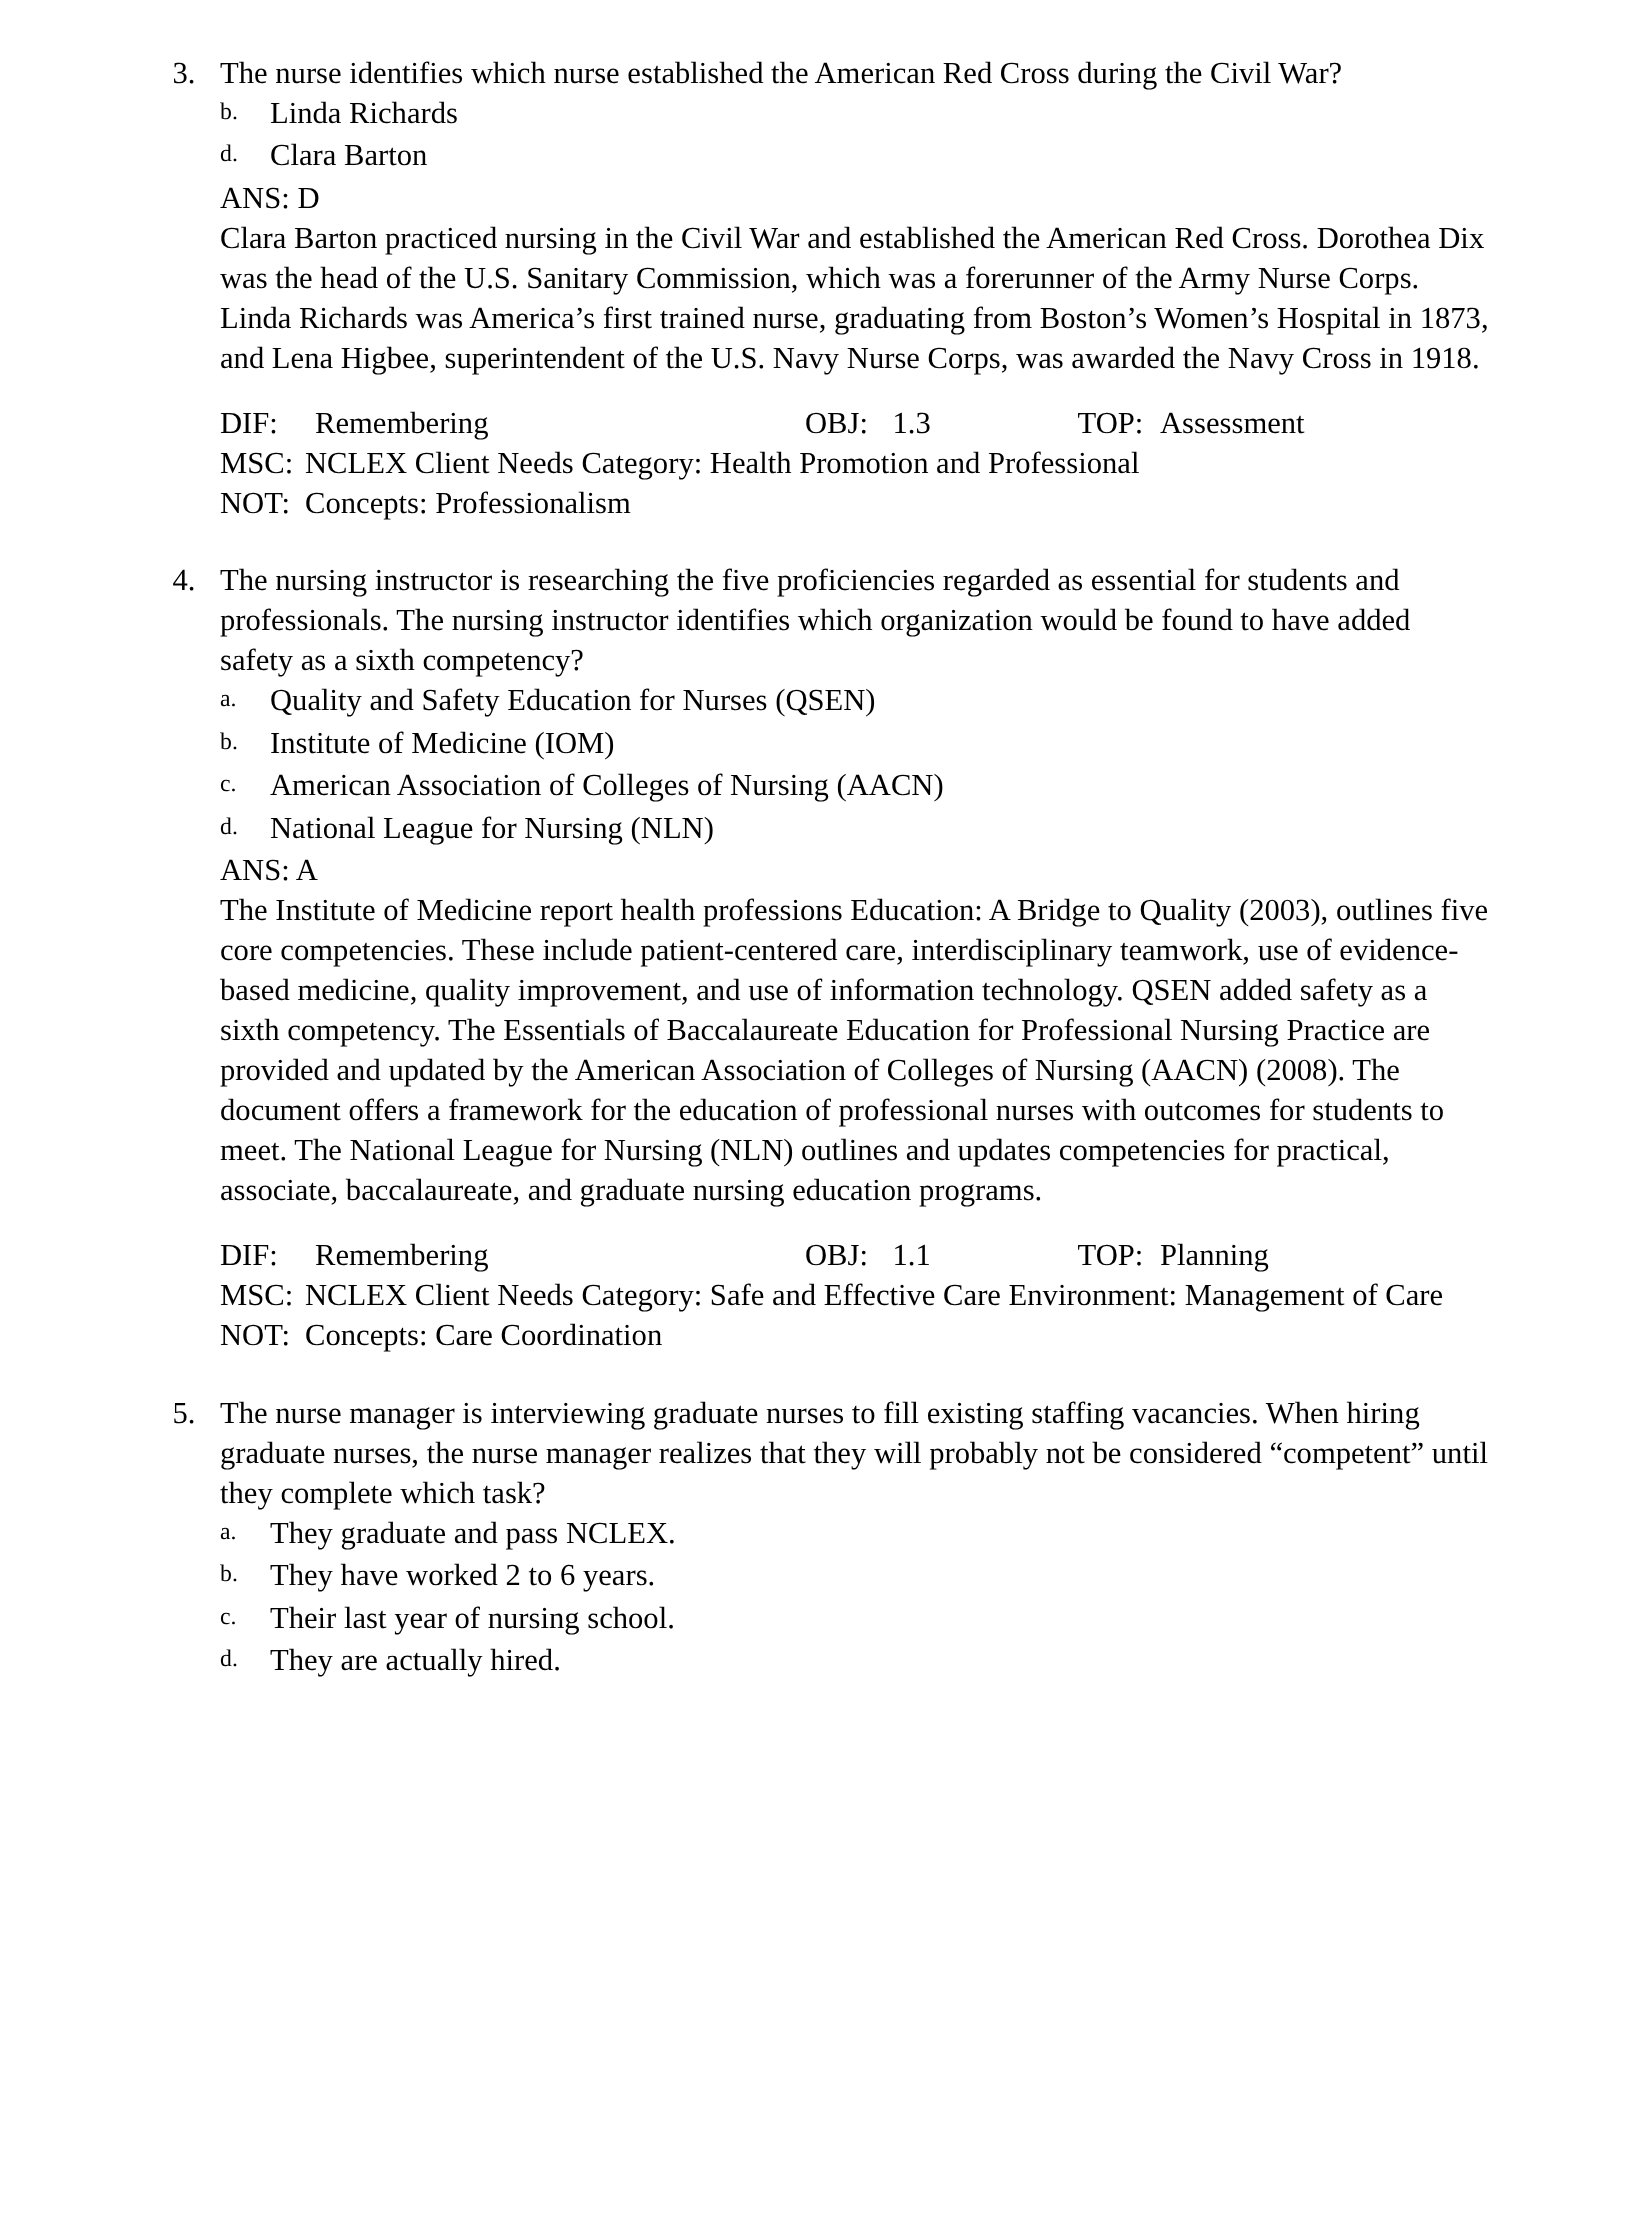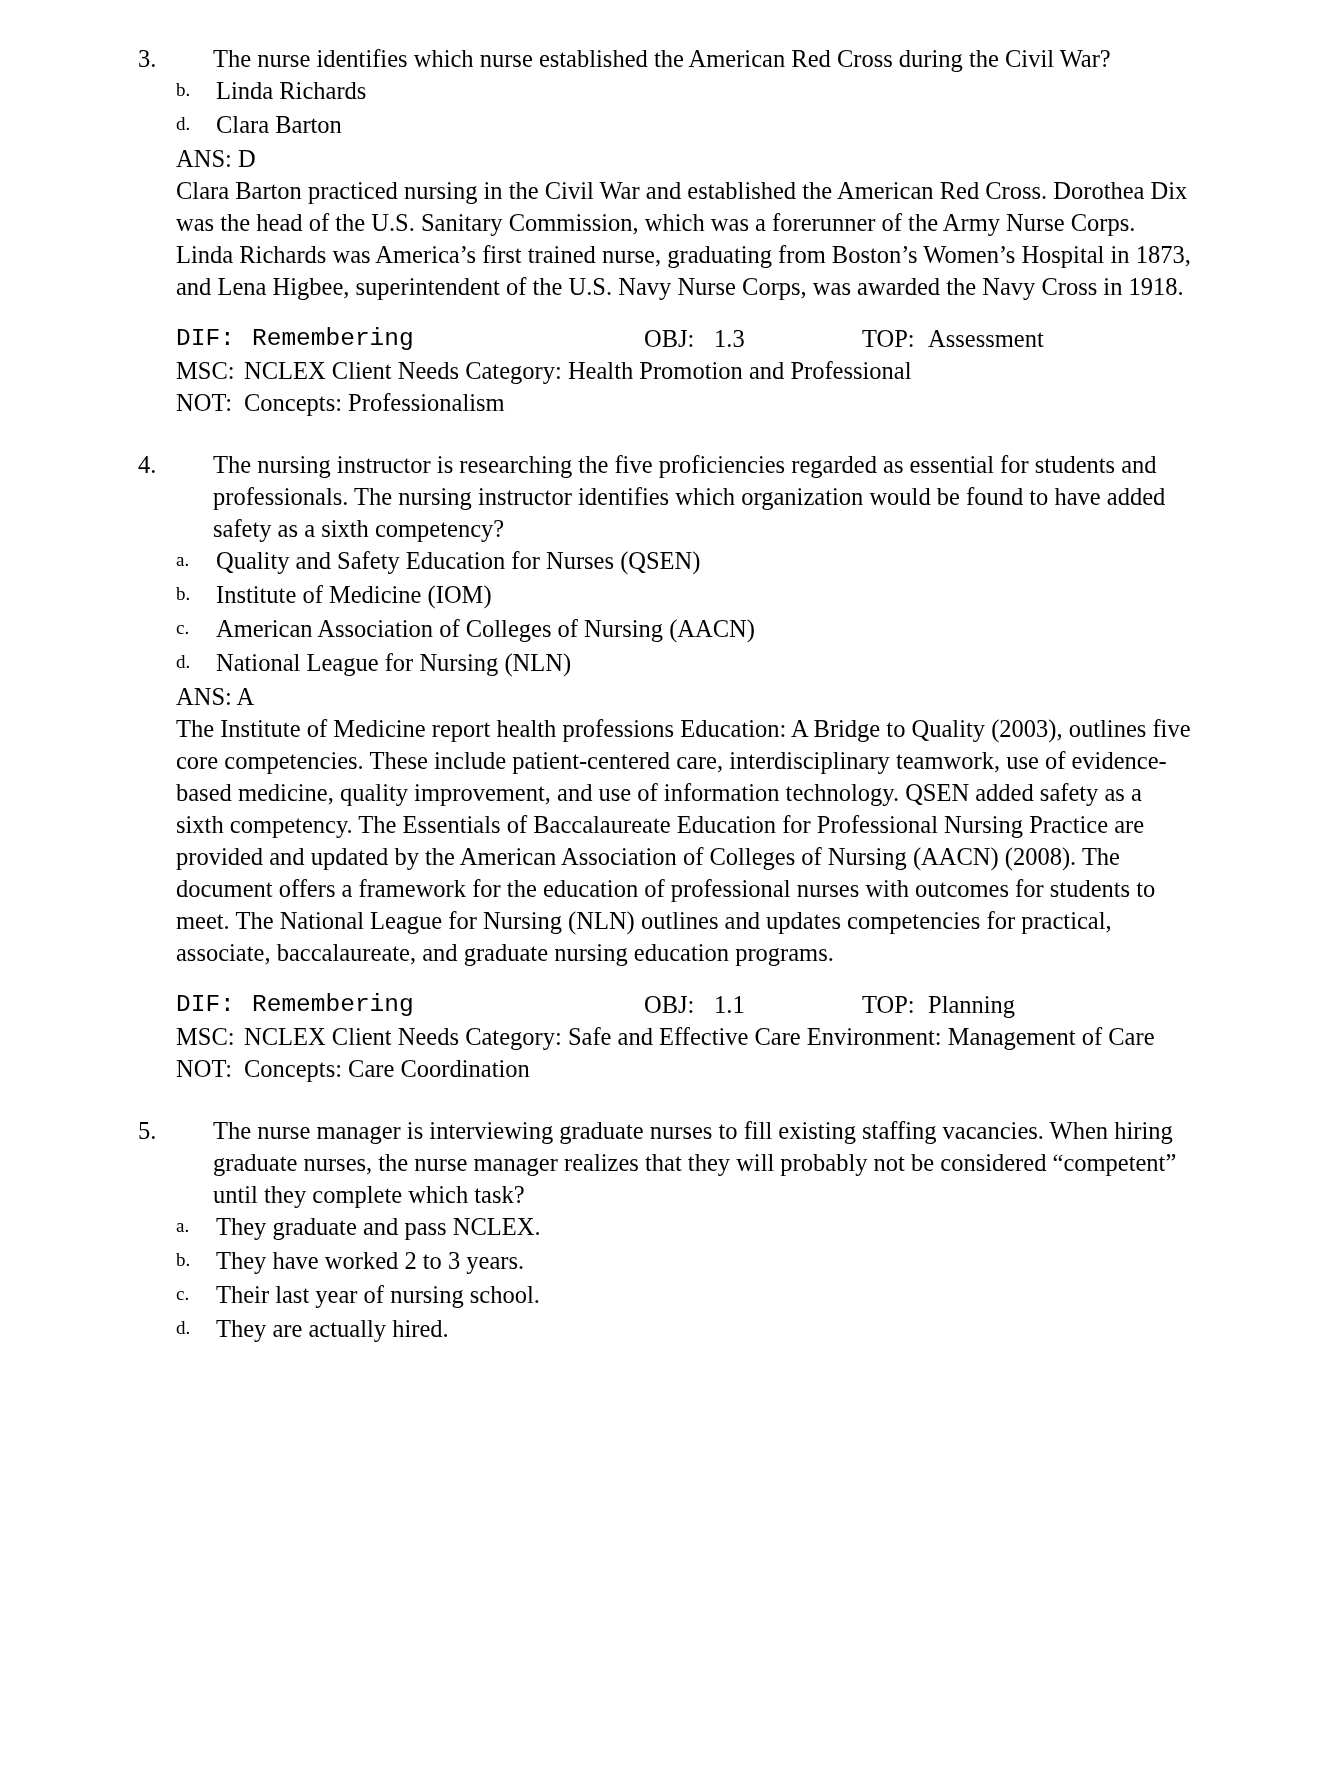--- a/index.html
+++ b/index.html
@@ -12,35 +12,35 @@
     color: #000000;
     font-family: "Liberation Serif", "DejaVu Serif", serif;
     font-size: 24.5px;
     line-height: 32px;
     padding: 43px 115px 0 176px;
     overflow: hidden;
   }
   .question { position: relative; }
   .question + .question { margin-top: 30px; }
   .qnum { position: absolute; left: -38px; top: 0; }
-  .stem { max-width: 1015px; margin-left: 37px; }
+  .stem { max-width: 1015px; }
   .option { white-space: nowrap; }
   .opt-letter {
     display: inline-block;
     width: 40px;
     font-size: 19px;
     transform: translateY(-3px);
   }
   .ans-row { }
   .rationale { max-width: 1015px; }
   .italic { }
   .meta { margin-top: 20px; }
   .meta-row { white-space: nowrap; }
   .pair { display: inline-block; vertical-align: top; }
-  .pair-dif { width: 468px; font-family: Liberation Mono, monospace; }
+  .pair-dif { width: 468px; }
   .pair-dif .lbl { display: inline-block; width: 76px; }
   .pair-obj { width: 218px; }
   .pair-obj .lbl { display: inline-block; width: 70px; }
   .pair-top .lbl { display: inline-block; width: 66px; }
   .kv-lbl { display: inline-block; width: 68px; }
 </style>
 </head>
 <body>
 
 <div class="page">
@@ -81,19 +81,19 @@
       <div class="meta-row"><span class="kv-lbl">MSC:</span><span>NCLEX Client Needs Category: Safe and Effective Care Environment: Management of Care</span></div>
       <div class="meta-row"><span class="kv-lbl">NOT:</span><span>Concepts: Care Coordination</span></div>
     </div>
   </section>
 
   <section class="question">
     <span class="qnum">5.</span>
     <div class="stem">The nurse manager is interviewing graduate nurses to fill existing staffing vacancies. When hiring graduate nurses, the nurse manager realizes that they will probably not be considered “competent” until they complete which task?</div>
     <div class="options">
       <div class="option"><span class="opt-letter">a.</span><span class="opt-text">They graduate and pass NCLEX.</span></div>
-      <div class="option"><span class="opt-letter">b.</span><span class="opt-text">They have worked 2 to 3 years.</span></div>
+      <div class="option"><span class="opt-letter">b.</span><span class="opt-text">They have worked 2 to 6 years.</span></div>
       <div class="option"><span class="opt-letter">c.</span><span class="opt-text">Their last year of nursing school.</span></div>
       <div class="option"><span class="opt-letter">d.</span><span class="opt-text">They are actually hired.</span></div>
     </div>
   </section>
 
 </div>
 
 </body></html>

